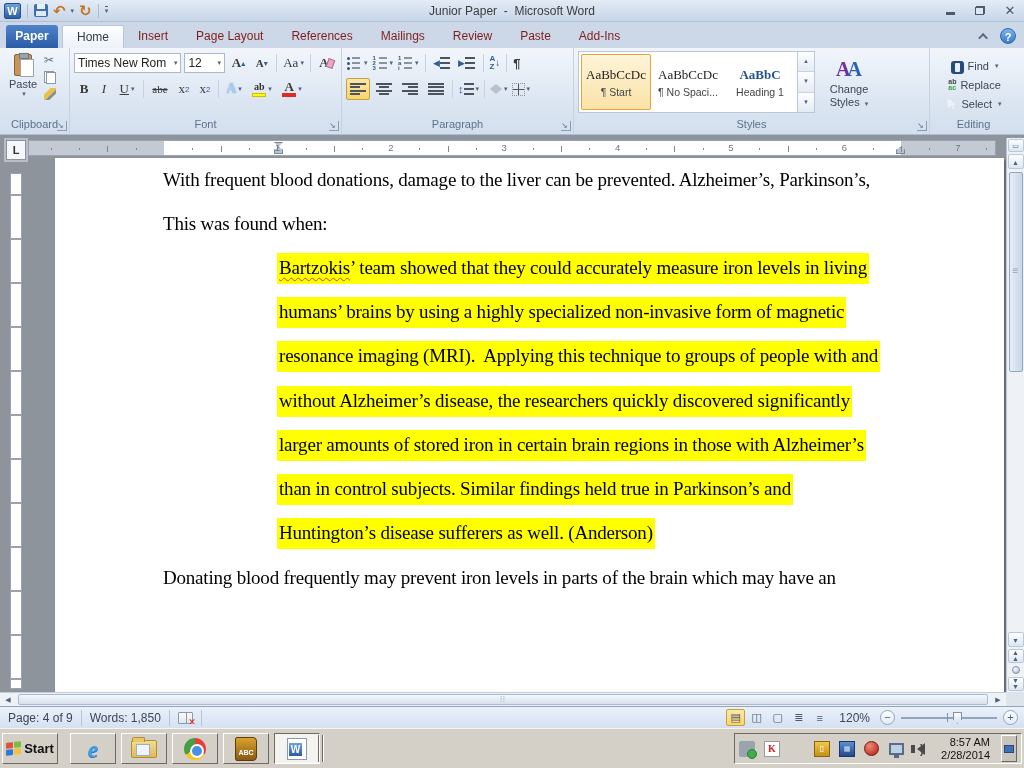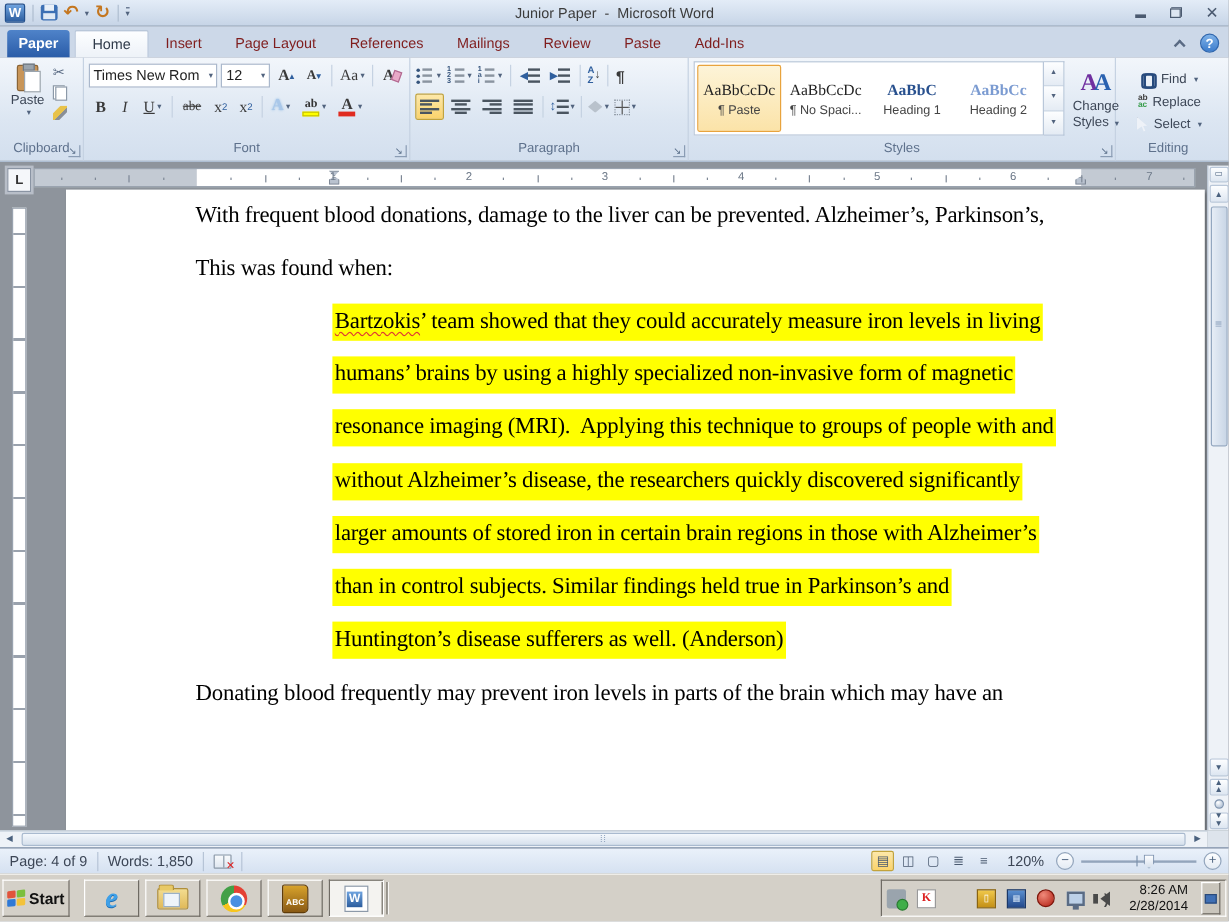--- a/index.html
+++ b/index.html
@@ -514,33 +514,29 @@
       </div>
       <div class="group-label"><span>Paragraph</span><span class="launcher">↘</span></div>
     </div>
 
     <div class="group g-styles">
       <div class="group-body" style="display:flex">
         <div class="styles-box">
           <div class="style-gallery">
               <div class="style-card selected">
                 <div class="style-prev" style="color: rgb(34, 34, 34);">AaBbCcDc</div>
-                <div class="style-name">¶ Paste</div>
+                <div class="style-name">¶ Start</div>
               </div>
               <div class="style-card">
                 <div class="style-prev" style="color: rgb(34, 34, 34);">AaBbCcDc</div>
                 <div class="style-name">¶ No Spaci...</div>
               </div>
               <div class="style-card">
                 <div class="style-prev" style="color: rgb(40, 80, 142); font-weight: bold;">AaBbC</div>
                 <div class="style-name">Heading 1</div>
-              </div>
-              <div class="style-card">
-                <div class="style-prev" style="color: rgb(123, 155, 209); font-weight: bold;">AaBbCc</div>
-                <div class="style-name">Heading 2</div>
               </div>
             </div>
           <div class="style-scroll">
             <span>▲</span>
             <span>▼</span>
             <span style="border-bottom:none">▼</span>
           </div>
         </div>
         <div class="chg-styles rbtn">
           <span class="aa-icon"><span class="a1">A</span><span class="a2">A</span></span>
@@ -720,21 +716,21 @@
       <span class="tray-ico t-gold">▯</span>
       <span class="tray-ico t-blue">▦</span>
       <span class="tray-ico t-globe"></span>
       <span class="tray-ico">
           <span class="t-net"></span>
         </span>
       <span class="tray-ico">
           <span class="t-spk"></span>
         </span>
       <div class="clock">
-        <div>8:26 AM</div>
+        <div>8:57 AM</div>
         <div>2/28/2014</div>
       </div>
       <span class="deskbtn">
           <i></i>
         </span>
     </div>
   </div>
 
 </div>
 

